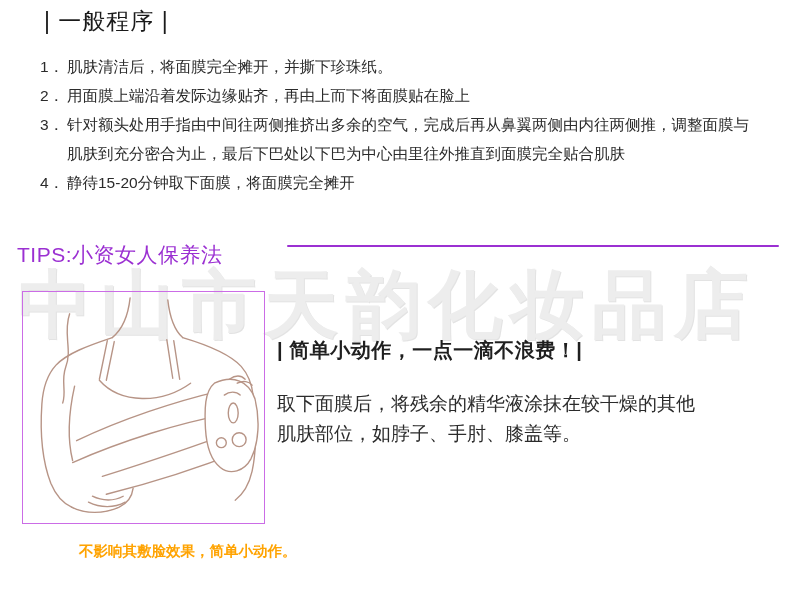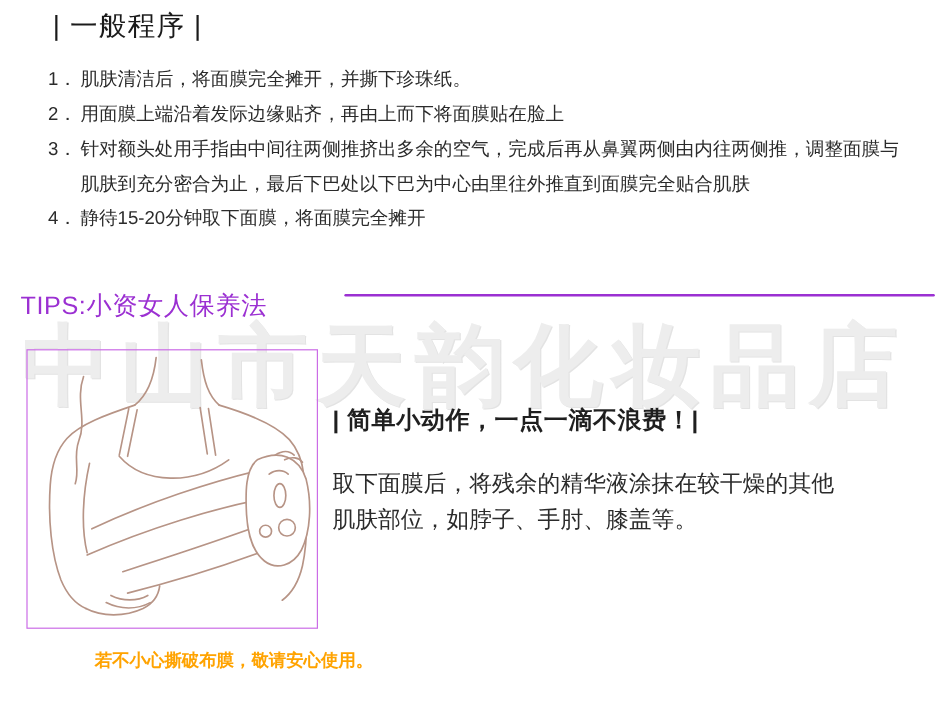--- a/index.html
+++ b/index.html
@@ -140,16 +140,16 @@
         <circle cx="200" cy="152" r="5"></circle>
         <circle cx="218" cy="149" r="7"></circle>
       </g>
     </svg>
   </div>
 
   <div class="layer tips-subheading">| 简单小动作，一点一滴不浪费！|</div>
   <div class="layer tips-body">取下面膜后，将残余的精华液涂抹在较干燥的其他肌肤部位，如脖子、手肘、膝盖等。</div>
 
   <div class="layer notice" style="color:#ffa300;">
-    <div class="l2">若不小心撕破布膜，敬请安心使用。</div>
+    <div class="l2">不影响其敷脸效果，简单小动作。</div>
   </div>
 
 </div>
 
 </body></html>

